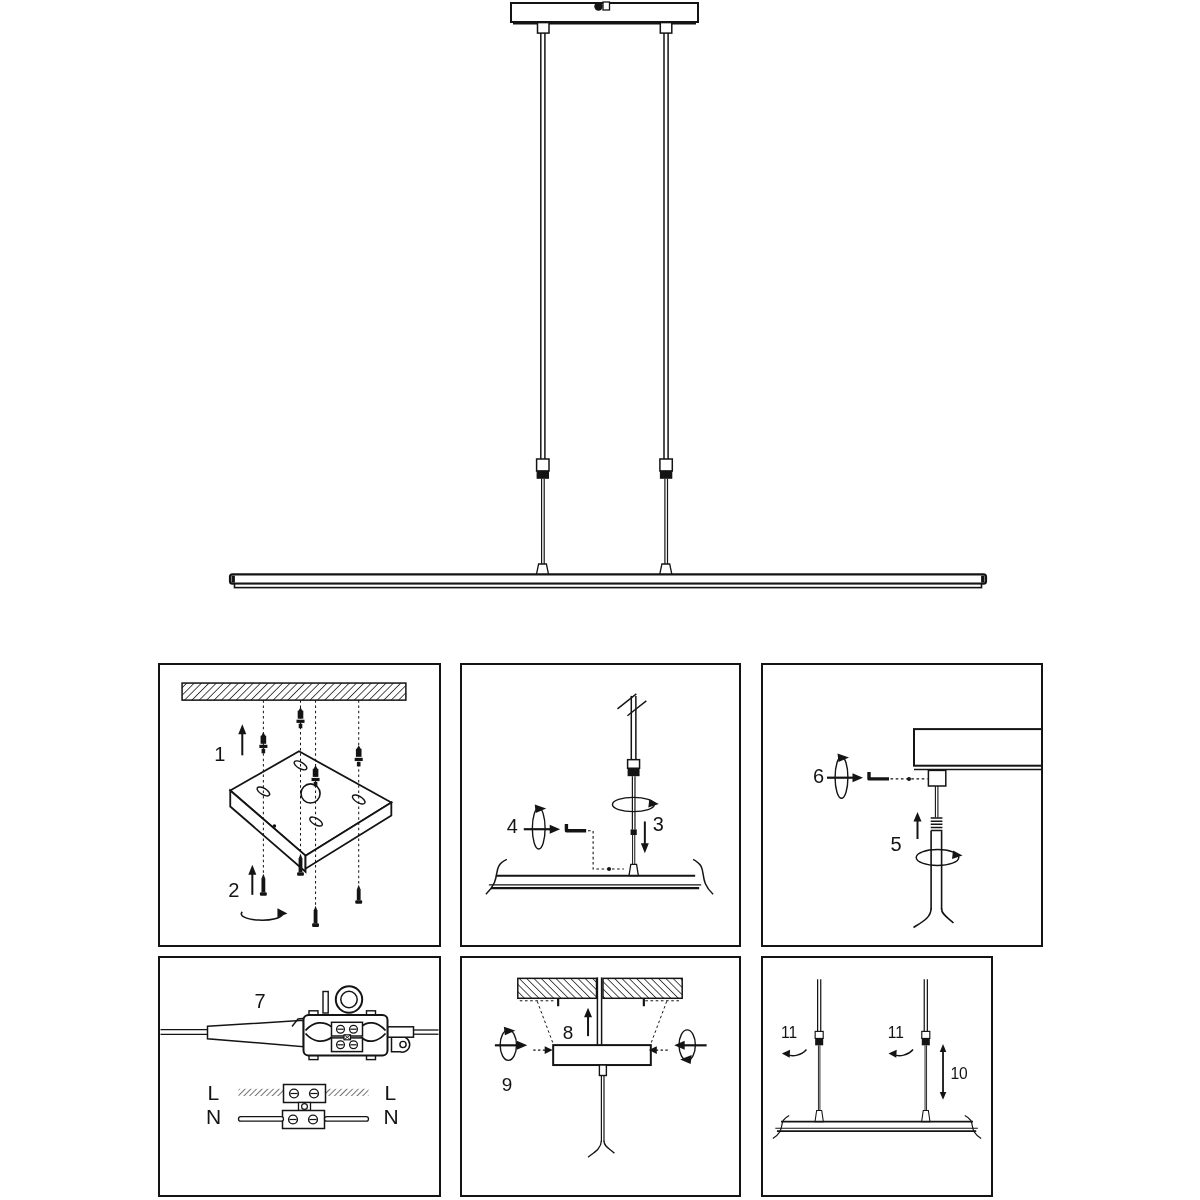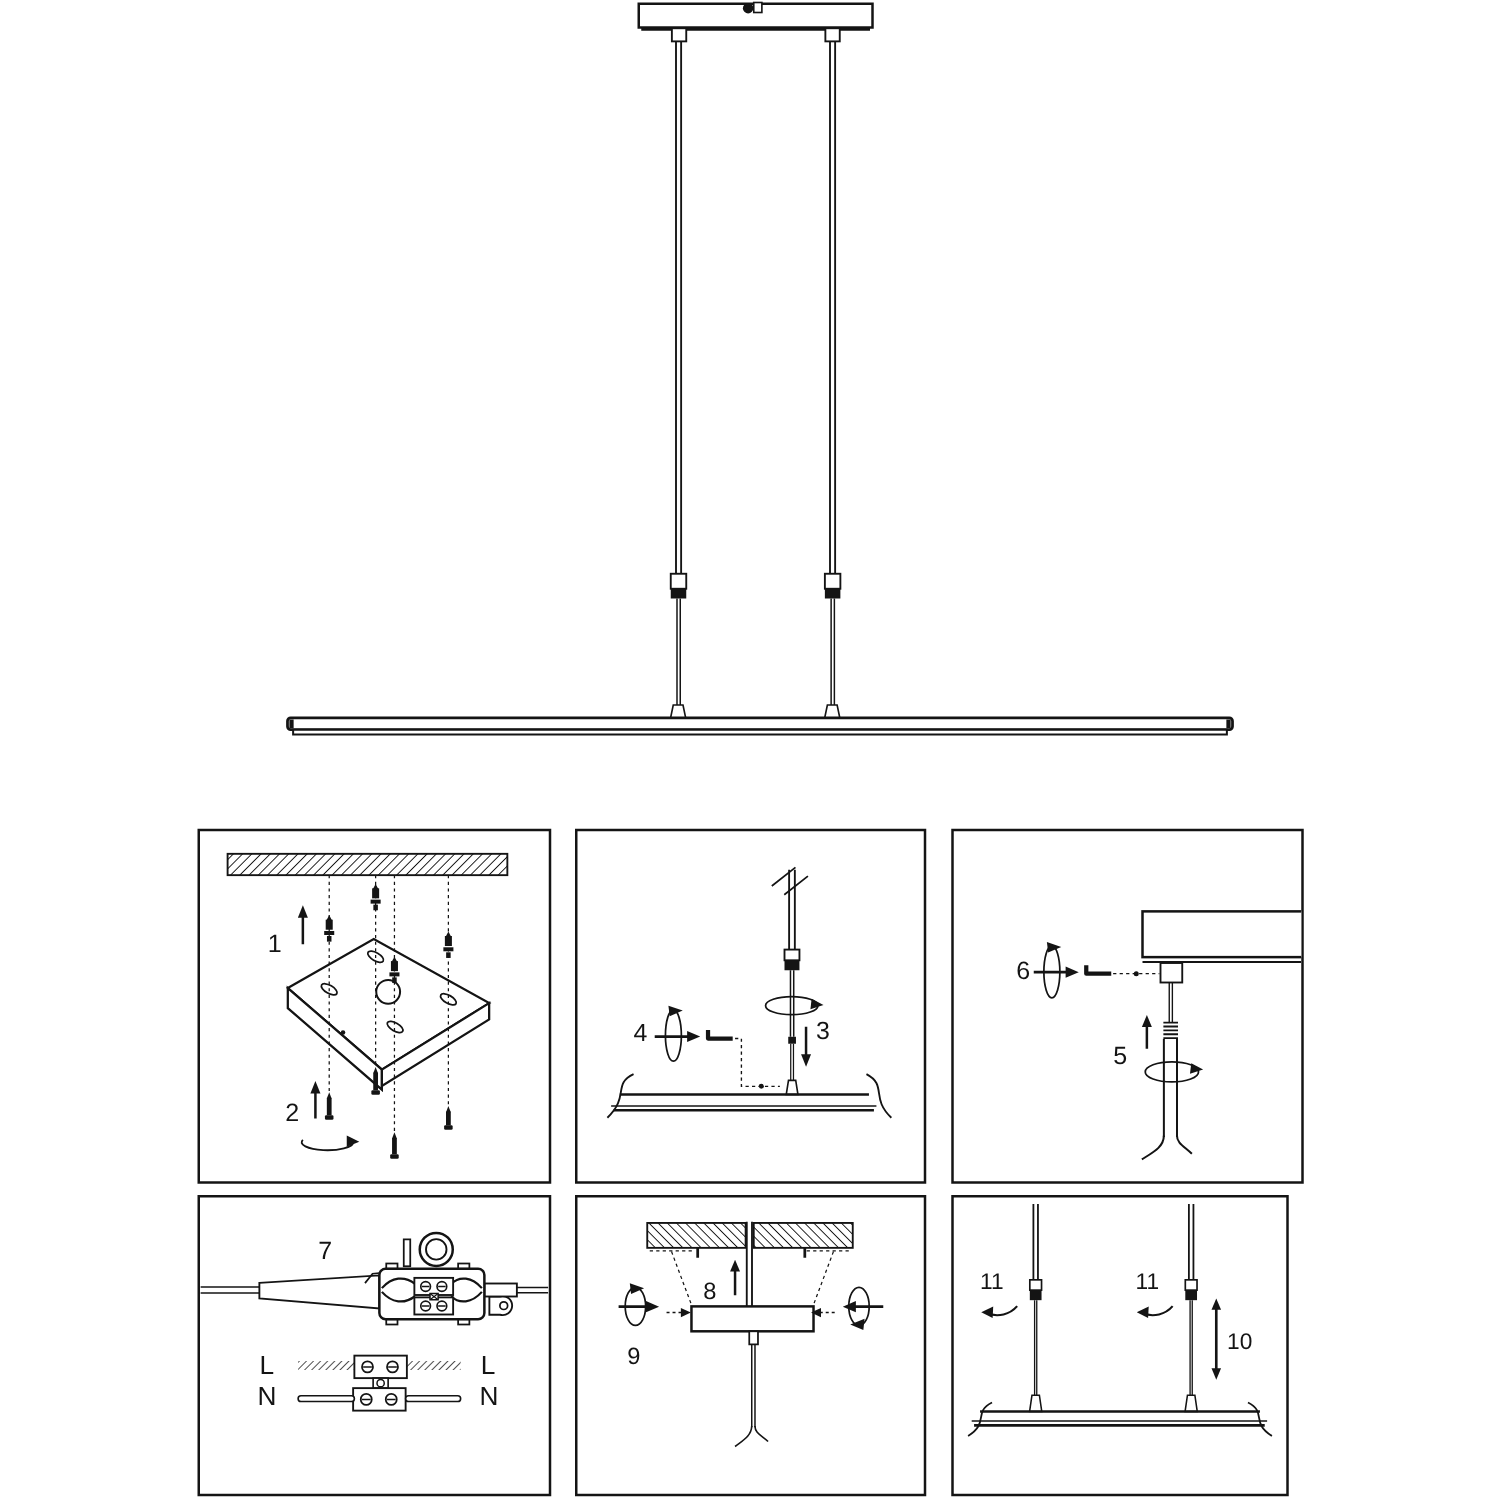--- a/index.html
+++ b/index.html
@@ -4,21 +4,21 @@
 <style>
   html,body{margin:0;padding:0;background:#fff;}
   .stage{position:relative;width:1200px;height:1200px;background:#fff;overflow:hidden;
          font-family:"Liberation Sans",sans-serif;}
   .panel{position:absolute;border:2px solid #141414;background:#fff;box-sizing:border-box;}
   .p1{left:158px;top:663px;width:283px;height:284px;}
   .p2{left:460px;top:663px;width:281px;height:284px;}
   .p3{left:761px;top:663px;width:282px;height:284px;}
   .p4{left:158px;top:956px;width:283px;height:241px;}
   .p5{left:460px;top:956px;width:281px;height:241px;}
-  .p6{left:761px;top:956px;width:270px;height:241px;}
+  .p6{left:761px;top:956px;width:232px;height:241px;}
   .panel svg{display:block;width:100%;height:100%;}
   #lamp{position:absolute;left:0;top:0;}
   svg .st{stroke:#141414;fill:none;}
   svg .wt{stroke:#141414;fill:#ffffff;}
   svg .bk{fill:#141414;stroke:none;}
   svg text{fill:#141414;font-family:"Liberation Sans",sans-serif;}
 </style>
 </head>
 <body>
 

